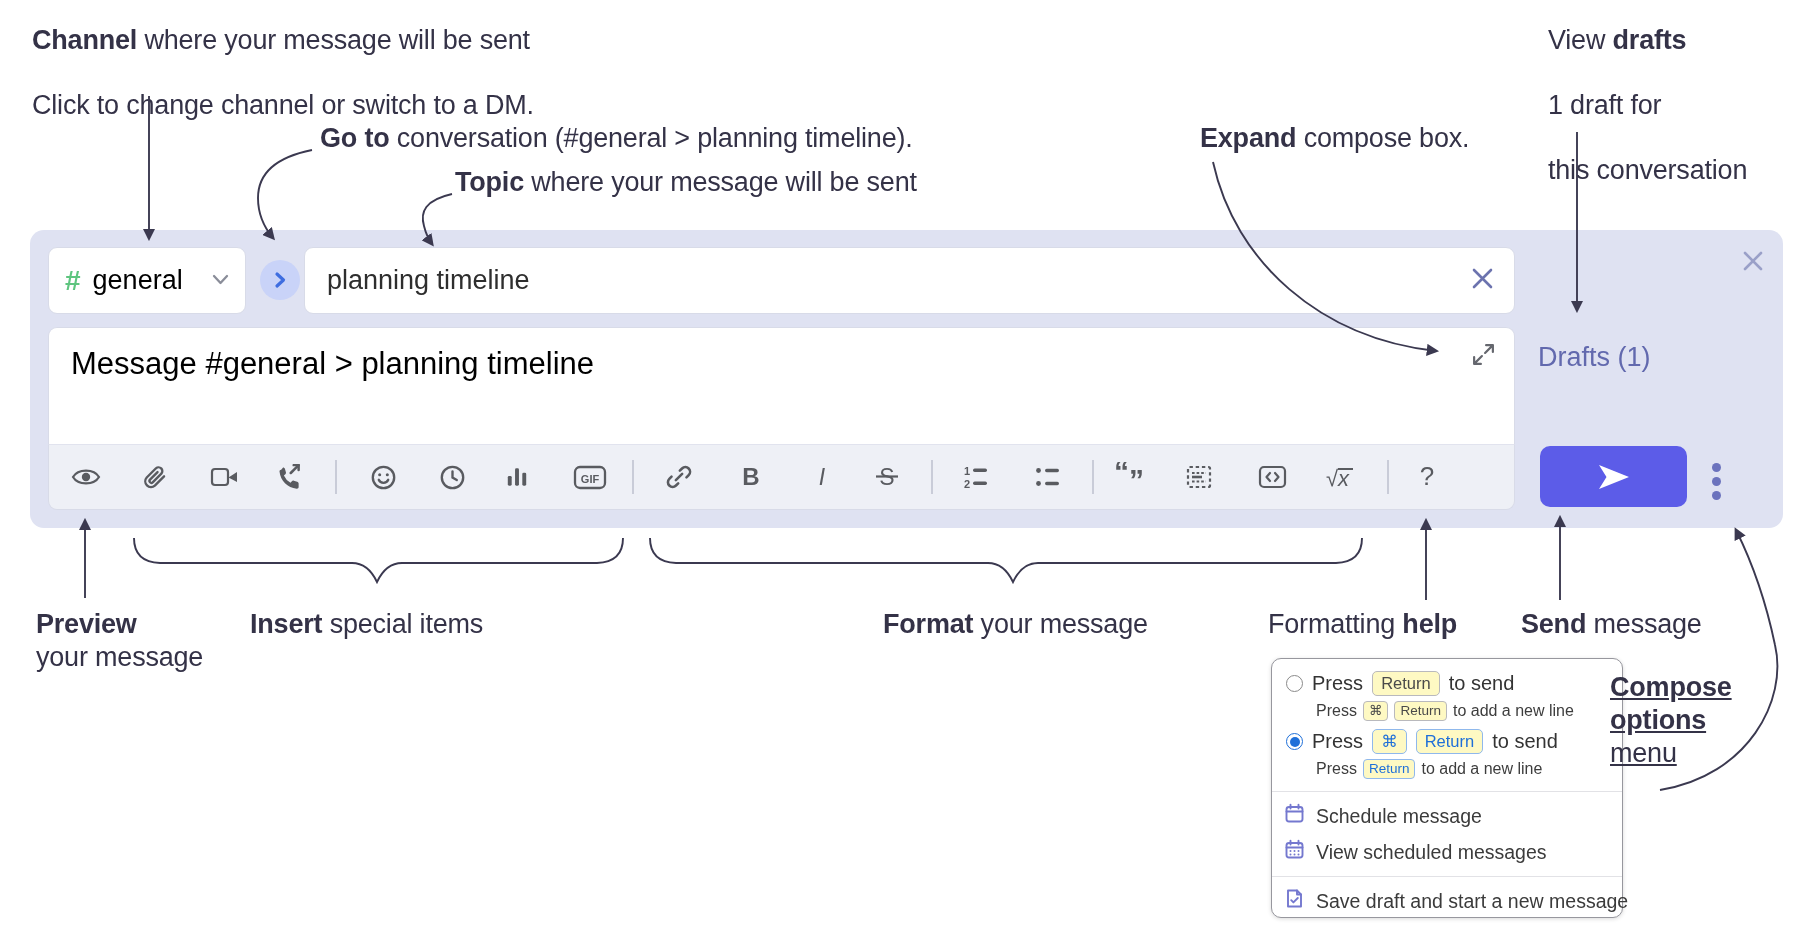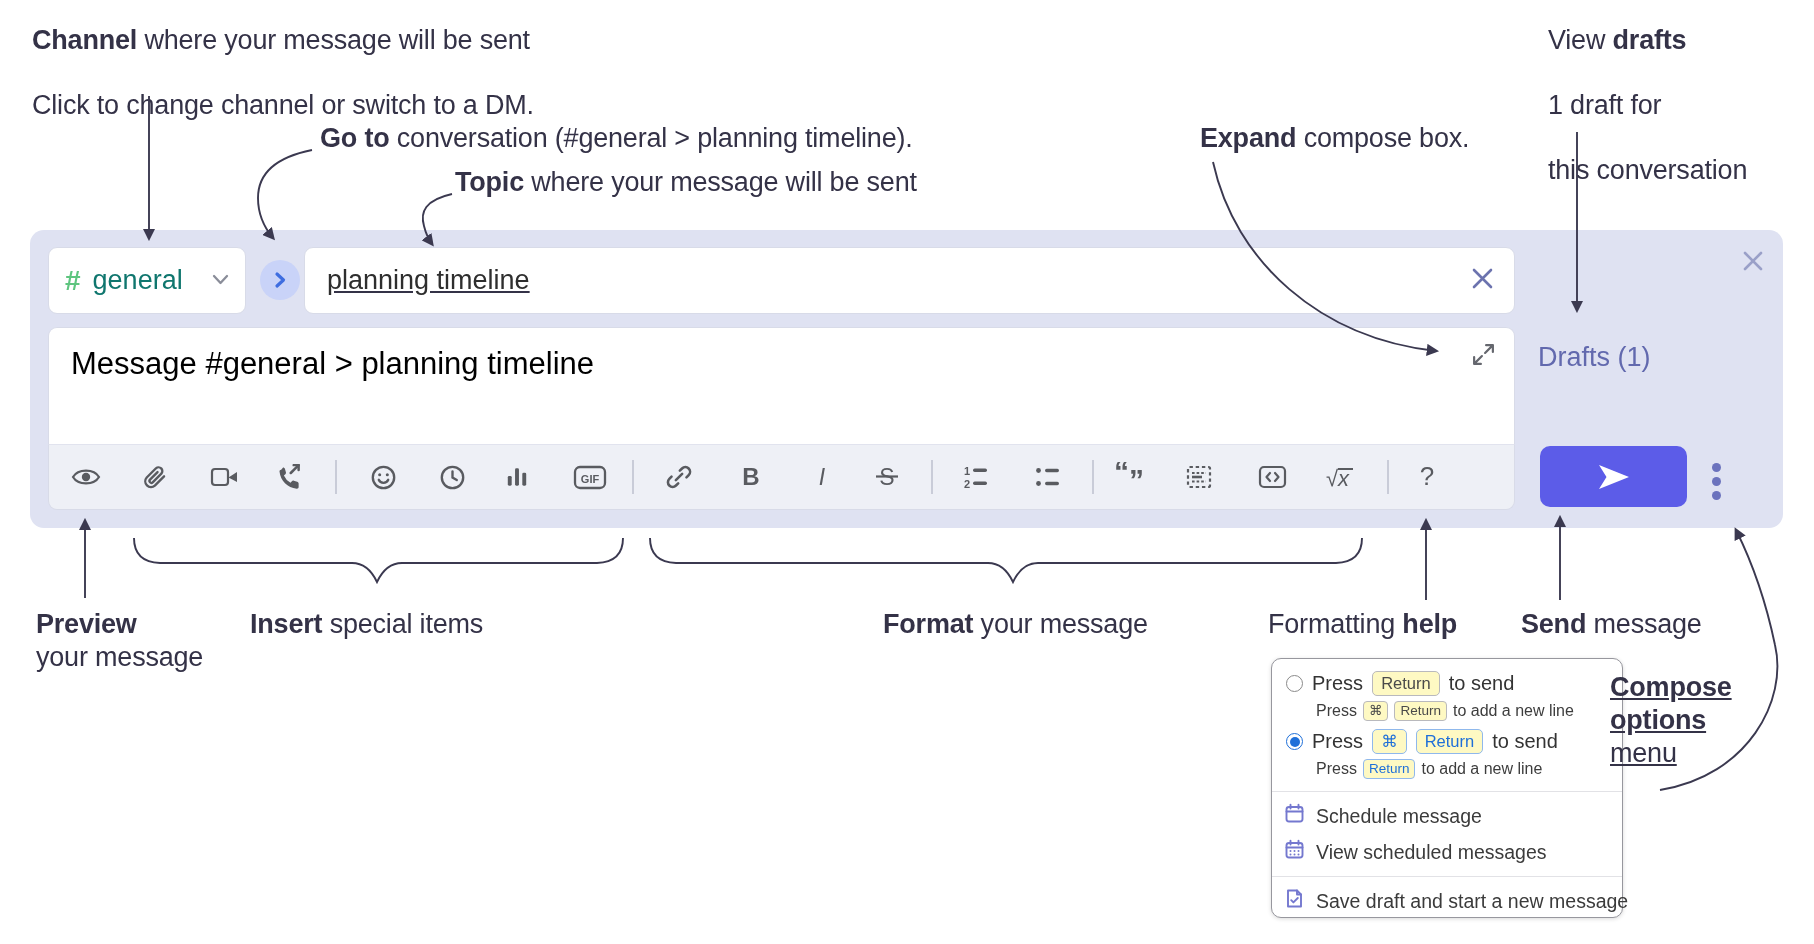--- a/index.html
+++ b/index.html
@@ -8,25 +8,25 @@
   
   .ann{position:absolute;font-size:27px;line-height:33px;color:#343247;letter-spacing:-0.2px;white-space:nowrap;}
   .ann b{font-weight:bold;}
   .it{margin-top:32px;}
   
   #composebox{position:absolute;left:30px;top:230px;width:1753px;height:298px;
               background:#dfe2f2;border-radius:14px;}
   .whitebox{position:absolute;background:#fff;border:1px solid #d8dbe8;border-radius:9px;box-sizing:border-box;}
   #channelbox{left:18px;top:17px;width:198px;height:67px;display:flex;align-items:center;padding:0 16px;gap:12px;}
   #hashicon{color:#5ec57f;font-weight:bold;font-size:28px;line-height:28px;}
-  #channelname{font-size:27px;color:#0f766e;}
+  #channelname{font-size:27px;color:#000000;}
   #channelchev{margin-left:auto;}
   #gotobtn{position:absolute;left:230px;top:30px;width:40px;height:40px;border-radius:50%;
            background:#c9d3f8;display:flex;align-items:center;justify-content:center;}
-  #topicbox{left:274px;top:17px;width:1211px;height:67px;display:flex;align-items:center;padding:0 18px 0 22px;text-decoration:underline;}
+  #topicbox{left:274px;top:17px;width:1211px;height:67px;display:flex;align-items:center;padding:0 18px 0 22px;}
   #topicvalue{font-size:27px;color:#2e2e2e;}
   #topicclear{margin-left:auto;}
   #composeclose{position:absolute;left:1708px;top:16px;width:30px;height:30px;}
   #messagebox{left:18px;top:97px;width:1467px;height:117px;border-radius:9px 9px 0 0;border-bottom:none;}
   #placeholder{position:absolute;left:22px;top:18px;font-size:31px;color:#000000;}
   #expandicon{position:absolute;right:18px;top:14px;}
   #toolbar{position:absolute;left:18px;top:214px;width:1467px;height:66px;background:#eef0f6;
            border:1px solid #d8dbe8;border-top:1px solid #e1e3ee;border-radius:0 0 9px 9px;box-sizing:border-box;}
   .tbi{position:absolute;top:0;height:64px;width:40px;display:flex;align-items:center;justify-content:center;}
   .tbdiv{position:absolute;top:15px;width:2px;height:34px;background:#c9ccd8;}

